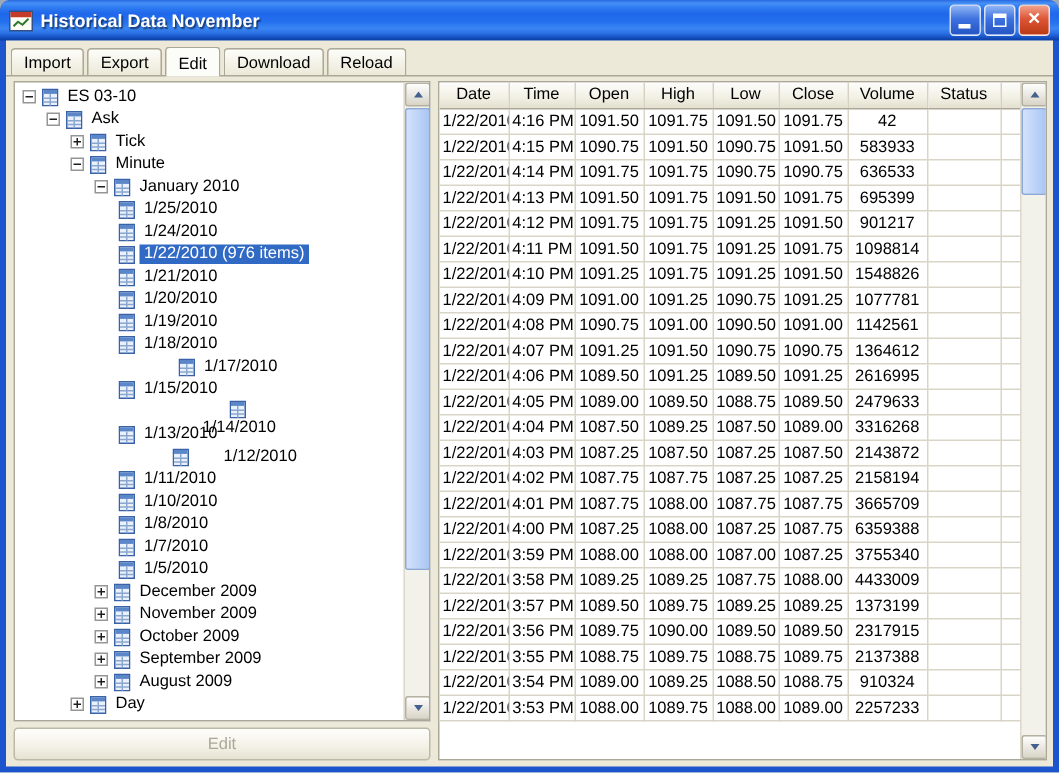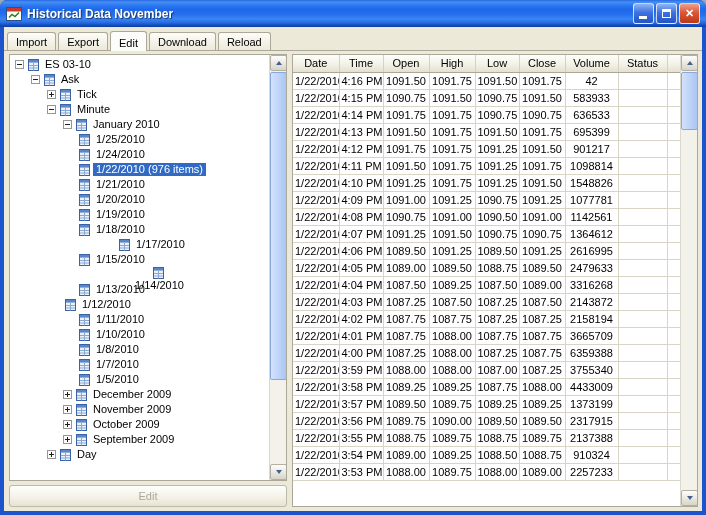--- a/index.html
+++ b/index.html
@@ -389,21 +389,21 @@
                   <svg width="11" height="12" viewBox="0 0 11 12">
                     <rect x="0.5" y="0.5" width="10" height="11" fill="#eaf1fb" stroke="#3a62a8"></rect>
                     <rect x="1" y="1" width="9" height="2.6" fill="#5b87c8"></rect>
                     <line x1="1" y1="6.5" x2="10" y2="6.5" stroke="#8aa8cf"></line>
                     <line x1="1" y1="9" x2="10" y2="9" stroke="#8aa8cf"></line>
                     <line x1="5.5" y1="3.6" x2="5.5" y2="11.5" stroke="#8aa8cf"></line>
                   </svg>
                 </span>
                 <span class="tlabel">1/13/2010</span>
               </div>
-              <div class="titem" style="padding-left: 55px;">
+              <div class="titem" style="padding-left: 105px; gap: 17px;">
                 <span class="ticon">
                   <svg width="11" height="12" viewBox="0 0 11 12">
                     <rect x="0.5" y="0.5" width="10" height="11" fill="#eaf1fb" stroke="#3a62a8"></rect>
                     <rect x="1" y="1" width="9" height="2.6" fill="#5b87c8"></rect>
                     <line x1="1" y1="6.5" x2="10" y2="6.5" stroke="#8aa8cf"></line>
                     <line x1="1" y1="9" x2="10" y2="9" stroke="#8aa8cf"></line>
                     <line x1="5.5" y1="3.6" x2="5.5" y2="11.5" stroke="#8aa8cf"></line>
                   </svg>
                 </span>
                 <span class="tlabel">1/12/2010</span>
@@ -512,20 +512,33 @@
                 <span class="ticon">
                   <svg width="11" height="12" viewBox="0 0 11 12">
                     <rect x="0.5" y="0.5" width="10" height="11" fill="#eaf1fb" stroke="#3a62a8"></rect>
                     <rect x="1" y="1" width="9" height="2.6" fill="#5b87c8"></rect>
                     <line x1="1" y1="6.5" x2="10" y2="6.5" stroke="#8aa8cf"></line>
                     <line x1="1" y1="9" x2="10" y2="9" stroke="#8aa8cf"></line>
                     <line x1="5.5" y1="3.6" x2="5.5" y2="11.5" stroke="#8aa8cf"></line>
                   </svg>
                 </span>
                 <span class="tlabel">September 2009</span>
+              </div>
+              <div class="titem" style="padding-left: 53px;">
+                <span class="exp plus"></span>
+                <span class="ticon">
+                  <svg width="11" height="12" viewBox="0 0 11 12">
+                    <rect x="0.5" y="0.5" width="10" height="11" fill="#eaf1fb" stroke="#3a62a8"></rect>
+                    <rect x="1" y="1" width="9" height="2.6" fill="#5b87c8"></rect>
+                    <line x1="1" y1="6.5" x2="10" y2="6.5" stroke="#8aa8cf"></line>
+                    <line x1="1" y1="9" x2="10" y2="9" stroke="#8aa8cf"></line>
+                    <line x1="5.5" y1="3.6" x2="5.5" y2="11.5" stroke="#8aa8cf"></line>
+                  </svg>
+                </span>
+                <span class="tlabel">August 2009</span>
               </div>
               <div class="titem" style="padding-left: 37px;">
                 <span class="exp plus"></span>
                 <span class="ticon">
                   <svg width="11" height="12" viewBox="0 0 11 12">
                     <rect x="0.5" y="0.5" width="10" height="11" fill="#eaf1fb" stroke="#3a62a8"></rect>
                     <rect x="1" y="1" width="9" height="2.6" fill="#5b87c8"></rect>
                     <line x1="1" y1="6.5" x2="10" y2="6.5" stroke="#8aa8cf"></line>
                     <line x1="1" y1="9" x2="10" y2="9" stroke="#8aa8cf"></line>
                     <line x1="5.5" y1="3.6" x2="5.5" y2="11.5" stroke="#8aa8cf"></line>

